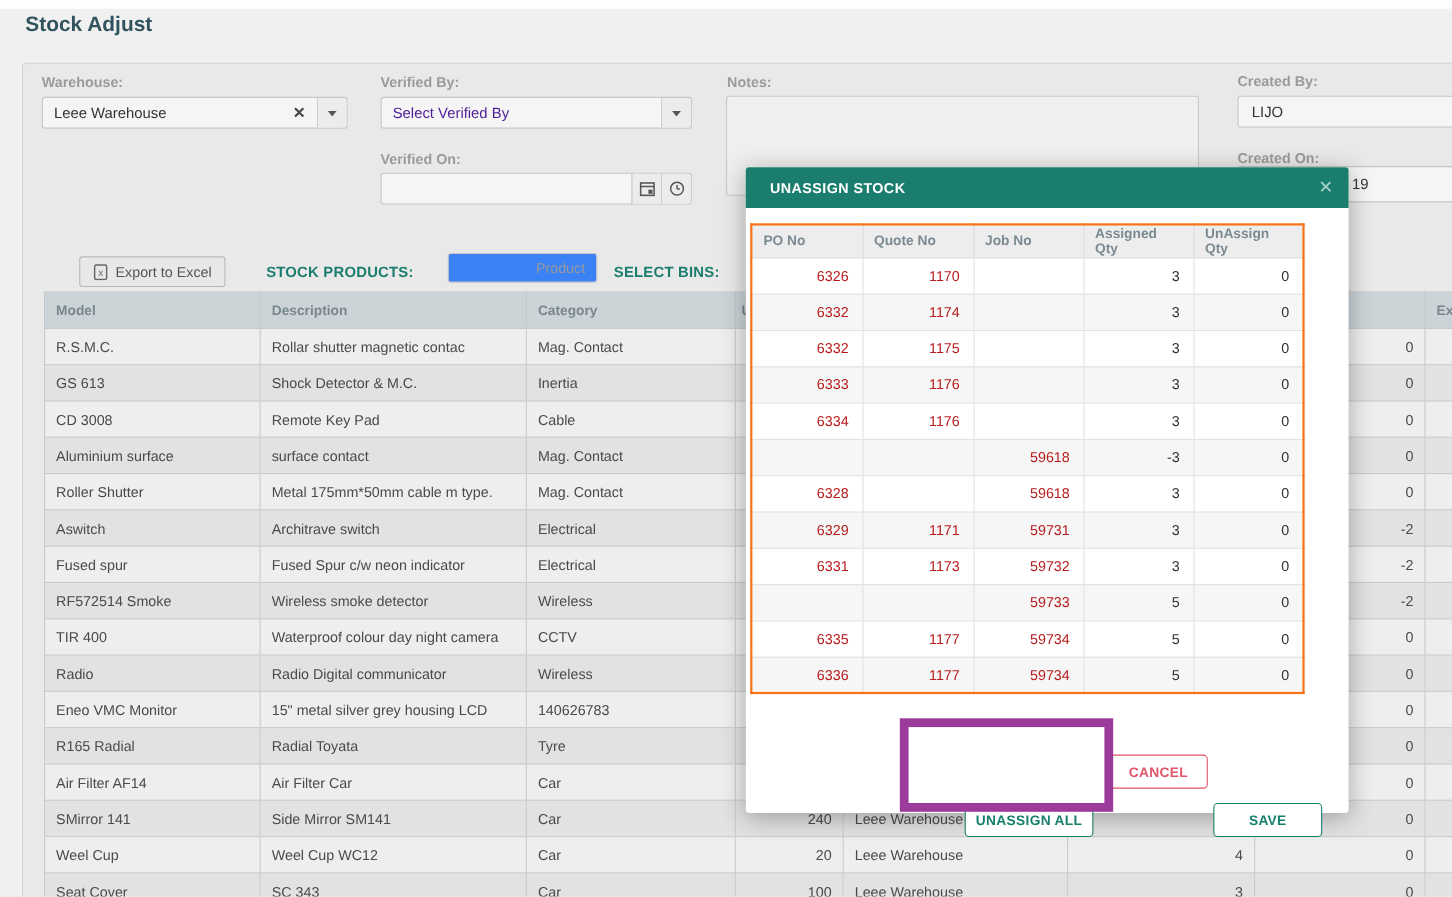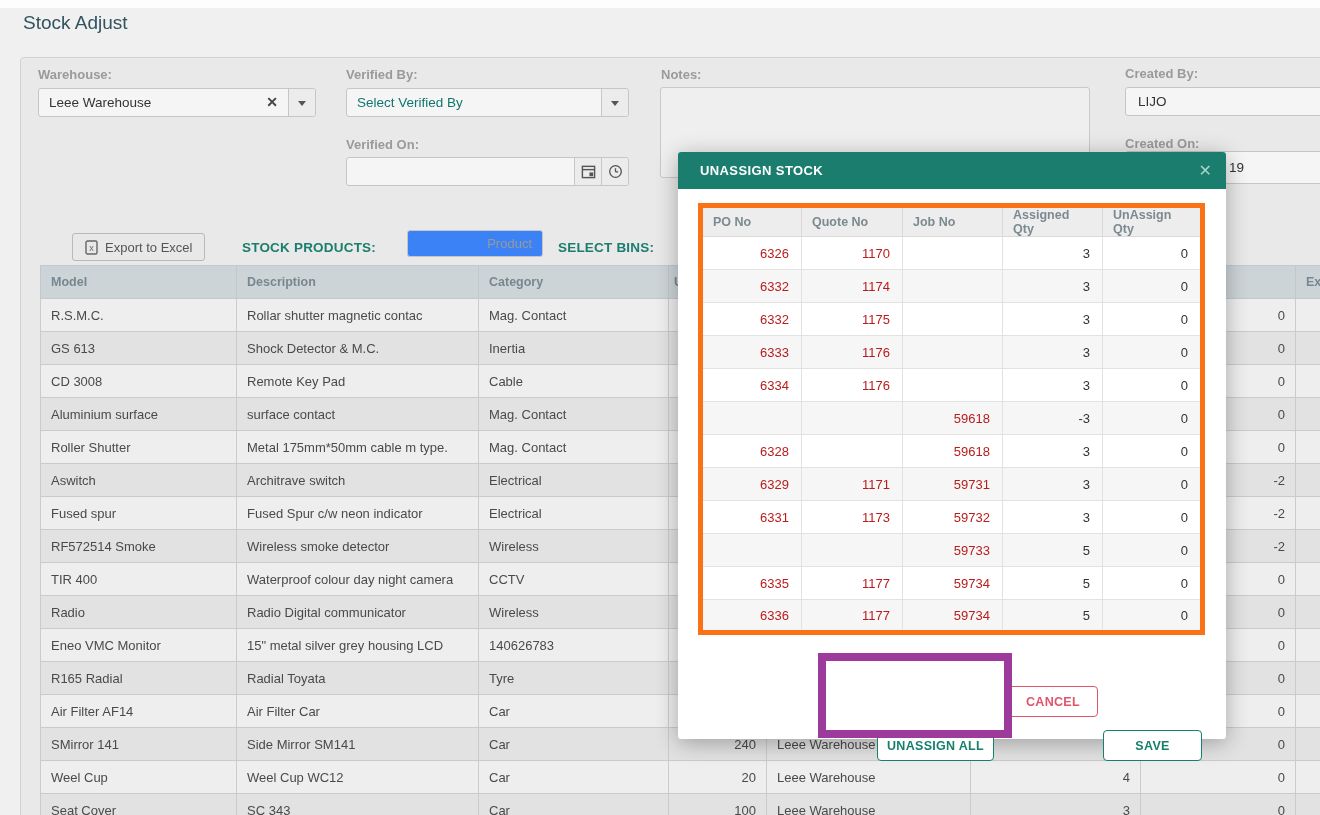--- a/index.html
+++ b/index.html
@@ -1,28 +1,28 @@
 <!DOCTYPE html>
 <html><head>
 <meta charset="utf-8">
 <style>
   * { margin:0; padding:0; box-sizing:border-box; }
   html,body { width:1320px; height:815px; overflow:hidden; }
   body { position:relative; background:#f0f0f0; font-family:"Liberation Sans", sans-serif; }
   .top-strip { position:absolute; left:0; top:0; width:1320px; height:8px; background:#fdfdfd; }
-  .page-title { position:absolute; left:23px; top:12px; font-size:19px; font-weight:normal; color:#31535f; }
+  .page-title { position:absolute; left:23px; top:12px; font-size:19px; font-weight:bold; color:#31535f; }
 
   .panel { position:absolute; left:20px; top:57px; width:1308px; height:762px;
            background:#e9e9e9; border:1px solid #d2d2d2; border-radius:4px; }
 
   .field-label { position:absolute; font-size:13px; font-weight:bold; color:#9a9a9a; }
 
   .combo { position:absolute; height:29px; background:#f5f5f5; border:1px solid #c6c6c6; border-radius:3px; }
   .combo .val { position:absolute; left:10px; top:0; line-height:27px; font-size:13.5px; color:#333; }
-  .combo .val.placeholder { color:#0f766e; }
+  .combo .val.placeholder { color:#4c1d95; }
   .combo .clear-x { position:absolute; right:33px; top:0; width:20px; text-align:center;
                     line-height:27px; font-size:14px; font-weight:bold; color:#444; cursor:pointer; }
   .combo .dd-btn { position:absolute; right:0; top:0; width:27px; height:27px; border-left:1px solid #c6c6c6;
                    background:#ececec; border-radius:0 3px 3px 0; }
   .tri-down { position:absolute; left:50%; top:50%; margin:-2px 0 0 -4px; width:0; height:0;
               border-left:4px solid transparent; border-right:4px solid transparent; border-top:5px solid #555; }
   .icon-btn { position:absolute; top:0; width:27px; height:27px; border-left:1px solid #c6c6c6; background:#ececec; }
   .icon-btn svg { position:absolute; left:6px; top:6px; }
 
   .notes-box { position:absolute; left:660px; top:87px; width:430px; height:91px;
@@ -53,22 +53,22 @@
   .neg { color:#2f8e84; }
 
   
   .modal { position:absolute; left:678px; top:152px; width:548px; height:587px; background:#ffffff;
            border-radius:3px; box-shadow:0 4px 22px rgba(0,0,0,.3); z-index:10; }
   .modal-header { position:absolute; left:0; top:0; width:100%; height:37px; background:#1b7d6e; border-radius:3px 3px 0 0; }
   .modal-title { position:absolute; left:22px; top:0; line-height:37px; color:#fff; font-size:13px;
                  font-weight:bold; letter-spacing:.4px; }
   .modal-close { position:absolute; right:14px; top:0; line-height:37px; font-size:16px; color:#a9d4c9; cursor:pointer; }
 
-  .mtable { position:absolute; left:20px; top:51px; width:502px; border-collapse:collapse; table-layout:fixed;
-            border:5px solid #f97316; }
+  .mtable { position:absolute; left:4px; top:51px; width:502px; border-collapse:collapse; table-layout:fixed;
+            border:2px solid #f97316; }
   .mtable th { height:30px; background:#ededed; color:#7b8a91; font-size:12.5px; font-weight:bold;
                text-align:left; padding:0 10px; border:1px solid #d9d9d9; }
   .mtable td { height:33px; font-size:13px; color:#333; text-align:right; padding:0 12px;
                border:1px solid #e2e2e2; border-top:1px solid #dcdcdc; }
   .mtable tbody tr:nth-child(even) td { background:#f6f6f6; }
   .mtable td.link { color:#b91c1c; cursor:pointer;margin-top:45px; }
 
   .mbtn { position:absolute; top:534px; height:31px; background:#fff; border-radius:4px; font-weight:bold;
           font-size:12.5px; letter-spacing:.3px; cursor:pointer; font-family:"Liberation Sans",sans-serif; }
   .mbtn.teal { border:1px solid #17806d; color:#17806d;margin-top:44px; }

